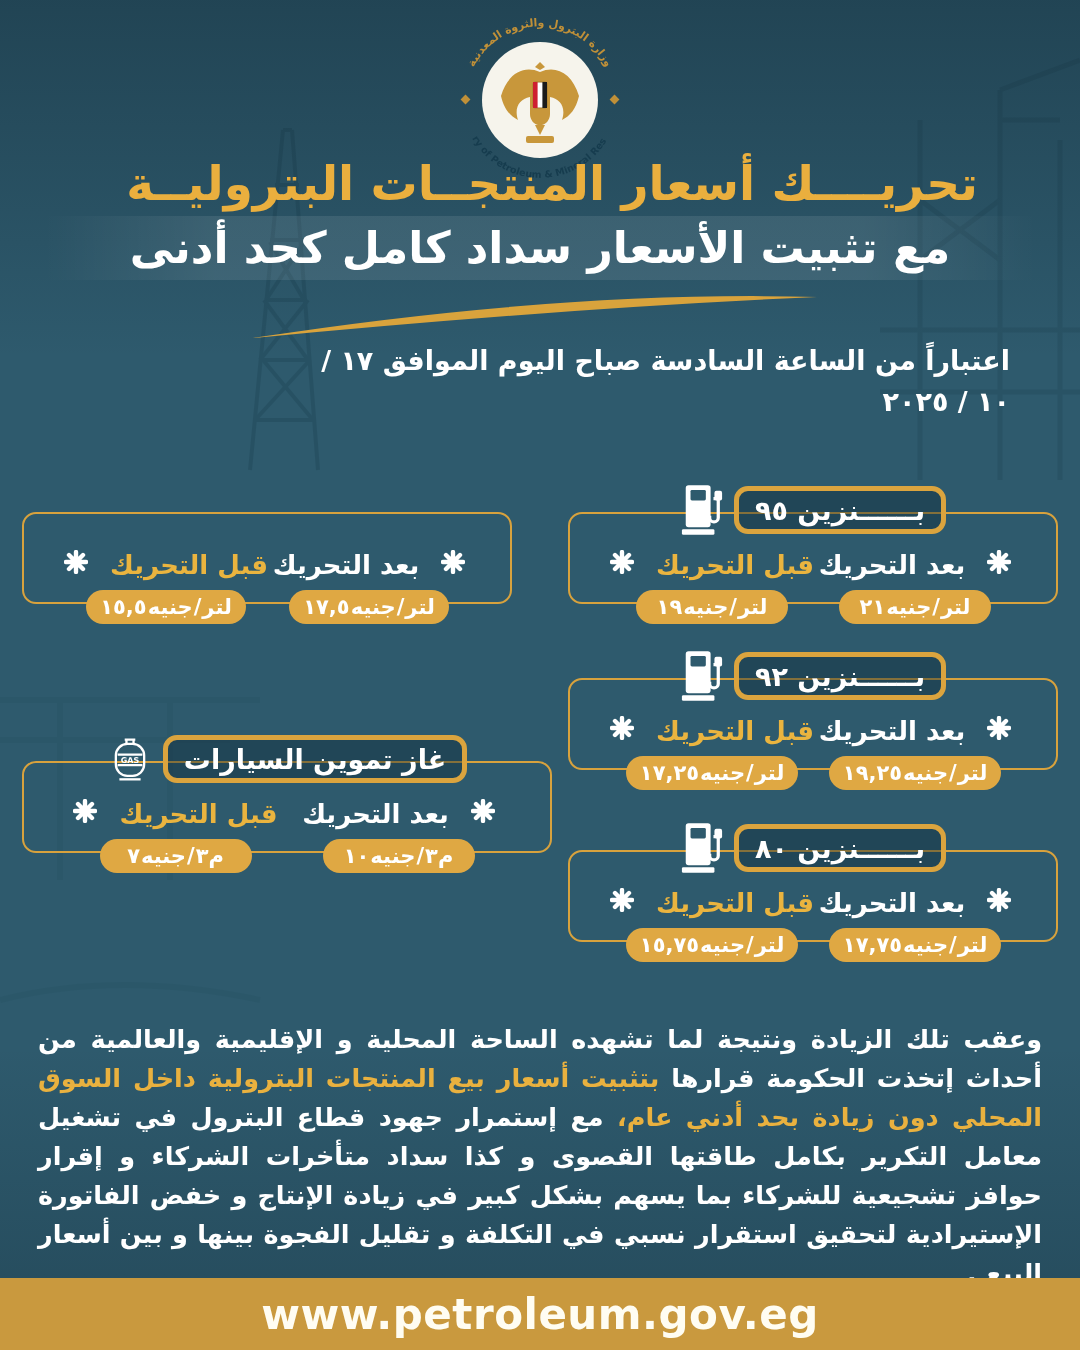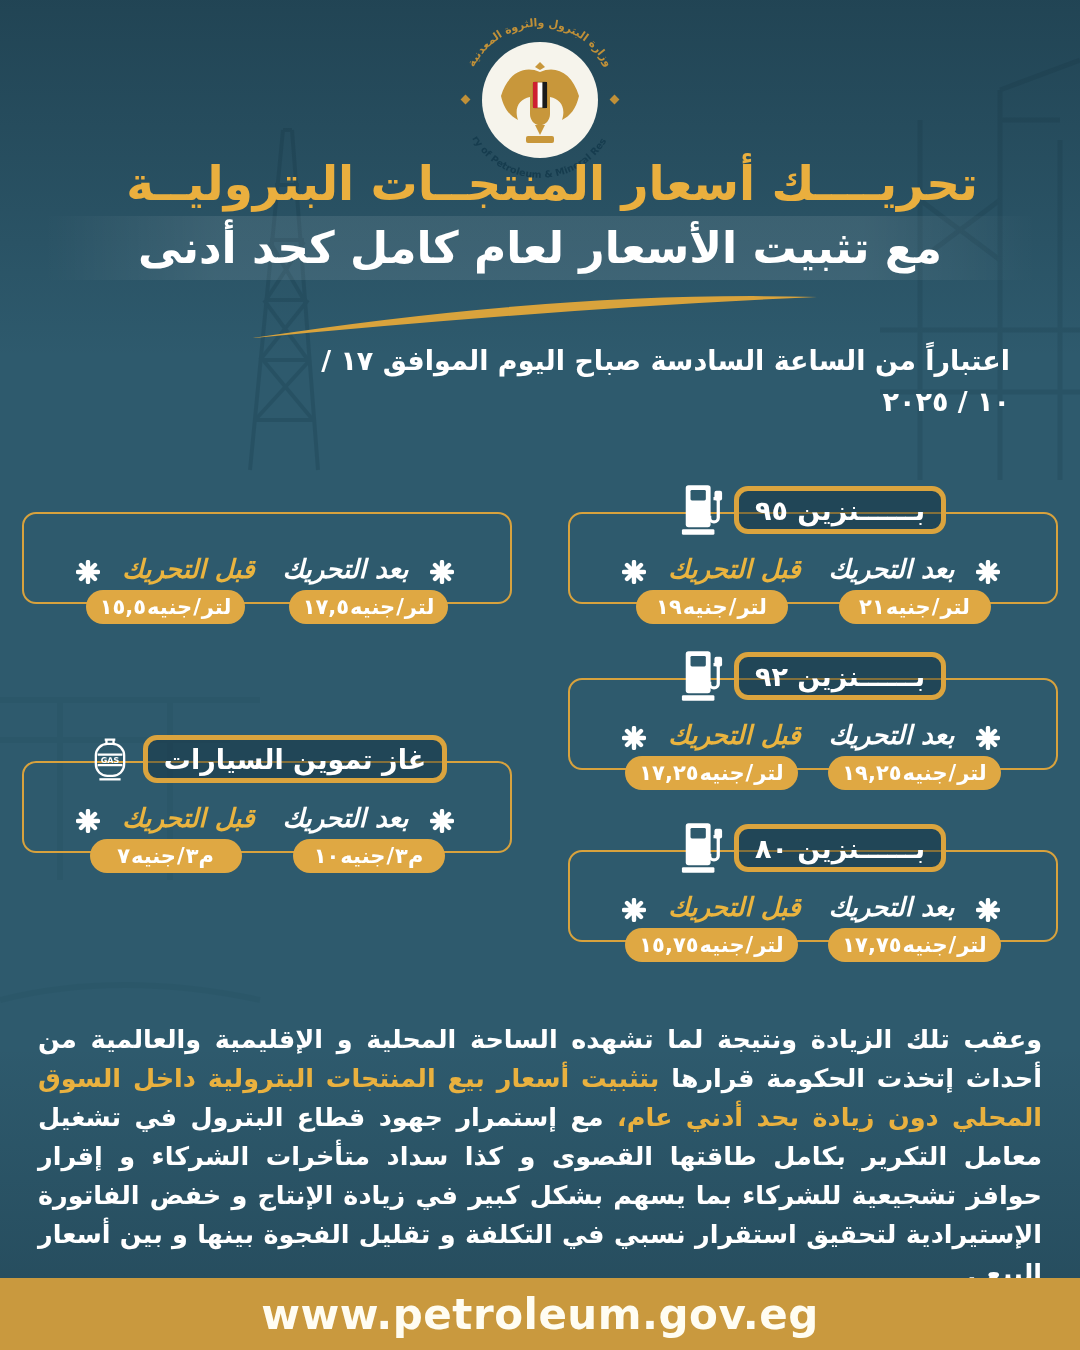--- a/index.html
+++ b/index.html
@@ -27,21 +27,21 @@
   .sec{position:absolute;width:490px;height:150px;}
   .sec .frame{position:absolute;left:0;right:0;top:28px;height:88px;
     border:2px solid #d8a23d;border-radius:14px;}
   .sec .titlerow{position:absolute;left:0;right:0;top:0;height:52px;
     display:flex;justify-content:center;align-items:center;gap:10px;direction:ltr;}
   .sec .tbox{min-width:190px;height:48px;border:5px solid #dba43e;border-radius:14px;
     background:rgba(17,43,57,.42);display:flex;align-items:center;justify-content:center;
     color:#fff;font-size:27px;font-weight:bold;direction:rtl;padding:0 16px;box-sizing:border-box;}
   .sec .cols{position:absolute;left:42px;right:42px;top:66px;display:flex;direction:rtl;}
   .sec .col{flex:1;display:flex;flex-direction:column;align-items:center;}
-  .lblrow{display:flex;align-items:flex-end;gap:22px;height:34px;font-style:italic;}
+  .lblrow{display:flex;align-items:flex-start;gap:22px;height:34px;}
   .lblrow.after{direction:rtl;}   
   .lblrow.before{direction:rtl;}  
   .lbl{font-size:26px;font-weight:bold;direction:rtl;white-space:nowrap;}
   .lbl.after{color:#ffffff;}
   .lbl.before{color:#eab43f;}
   .pill{margin-top:6px;background:#dfa843;color:#fff;border-radius:18px;height:34px;
     min-width:152px;padding:0 14px;box-sizing:border-box;
     display:flex;align-items:center;justify-content:center;gap:1px;direction:ltr;
     font-size:21px;font-weight:bold;white-space:nowrap;}
   .para{position:absolute;left:38px;right:38px;top:1020px;direction:rtl;text-align:justify;
@@ -100,21 +100,21 @@
       <rect x="83" y="72" width="14" height="26" rx="2" fill="#ffffff" stroke="#a67c2e" stroke-width="1"></rect>
       <rect x="83" y="72" width="4.6" height="26" fill="#ce2030"></rect>
       <rect x="92.4" y="72" width="4.6" height="26" fill="#1b1b1b"></rect>
       <path d="M85 115 l5 10 5 -10 z" fill="#c8973b"></path>
       <rect x="76" y="126" width="28" height="7" rx="2" fill="#c8973b"></rect>
     </g>
   </svg>
 
   <div class="title-gold">تحريــــك أسعار المنتجــات البتروليــة</div>
   <div class="band"></div>
-  <div class="title-white">مع تثبيت الأسعار لعام كامل كحد أدنى</div>
+  <div class="title-white">مع تثبيت الأسعار سداد كامل كحد أدنى</div>
   <svg class="swoosh" viewBox="0 0 590 62">
     <path d="M8 54 Q320 6 572 13 Q320 24 8 54 Z" fill="#d9a33c"></path>
   </svg>
 
   <div class="intro">
     <div>اعتباراً من الساعة السادسة صباح اليوم الموافق ١٧ / ١٠ / ٢٠٢٥</div>
   </div>
 
   <div class="sec" style="left:22px;top:484px;">
     <div class="frame"></div>
@@ -291,21 +291,21 @@
         <div class="pill">
           <span>١٥,٧٥</span>
           <span>جنيه</span>
           <span>/</span>
           <span>لتر</span>
         </div>
       </div>
     </div>
   </div>
 
-  <div class="sec" style="left:22px;top:733px;">
+  <div class="sec" style="left:22px;top:733px;padding-left:40px;">
     <div class="frame"></div>
     <div class="titlerow">
       <svg class="icon" width="46" height="56" viewBox="0 0 52 58">
         <g stroke="#fff" stroke-width="2.6" fill="none">
           <rect x="10" y="12" width="32" height="36" rx="13"></rect>
           <path d="M20 7 h12 M22 7 v5 M30 7 v5"></path>
           <path d="M12 24 h28 M12 36 h28"></path>
           <path d="M14 52 h24"></path>
         </g>
         <text x="26" y="33" font-size="9" font-weight="bold" fill="#fff" text-anchor="middle">GAS</text>

